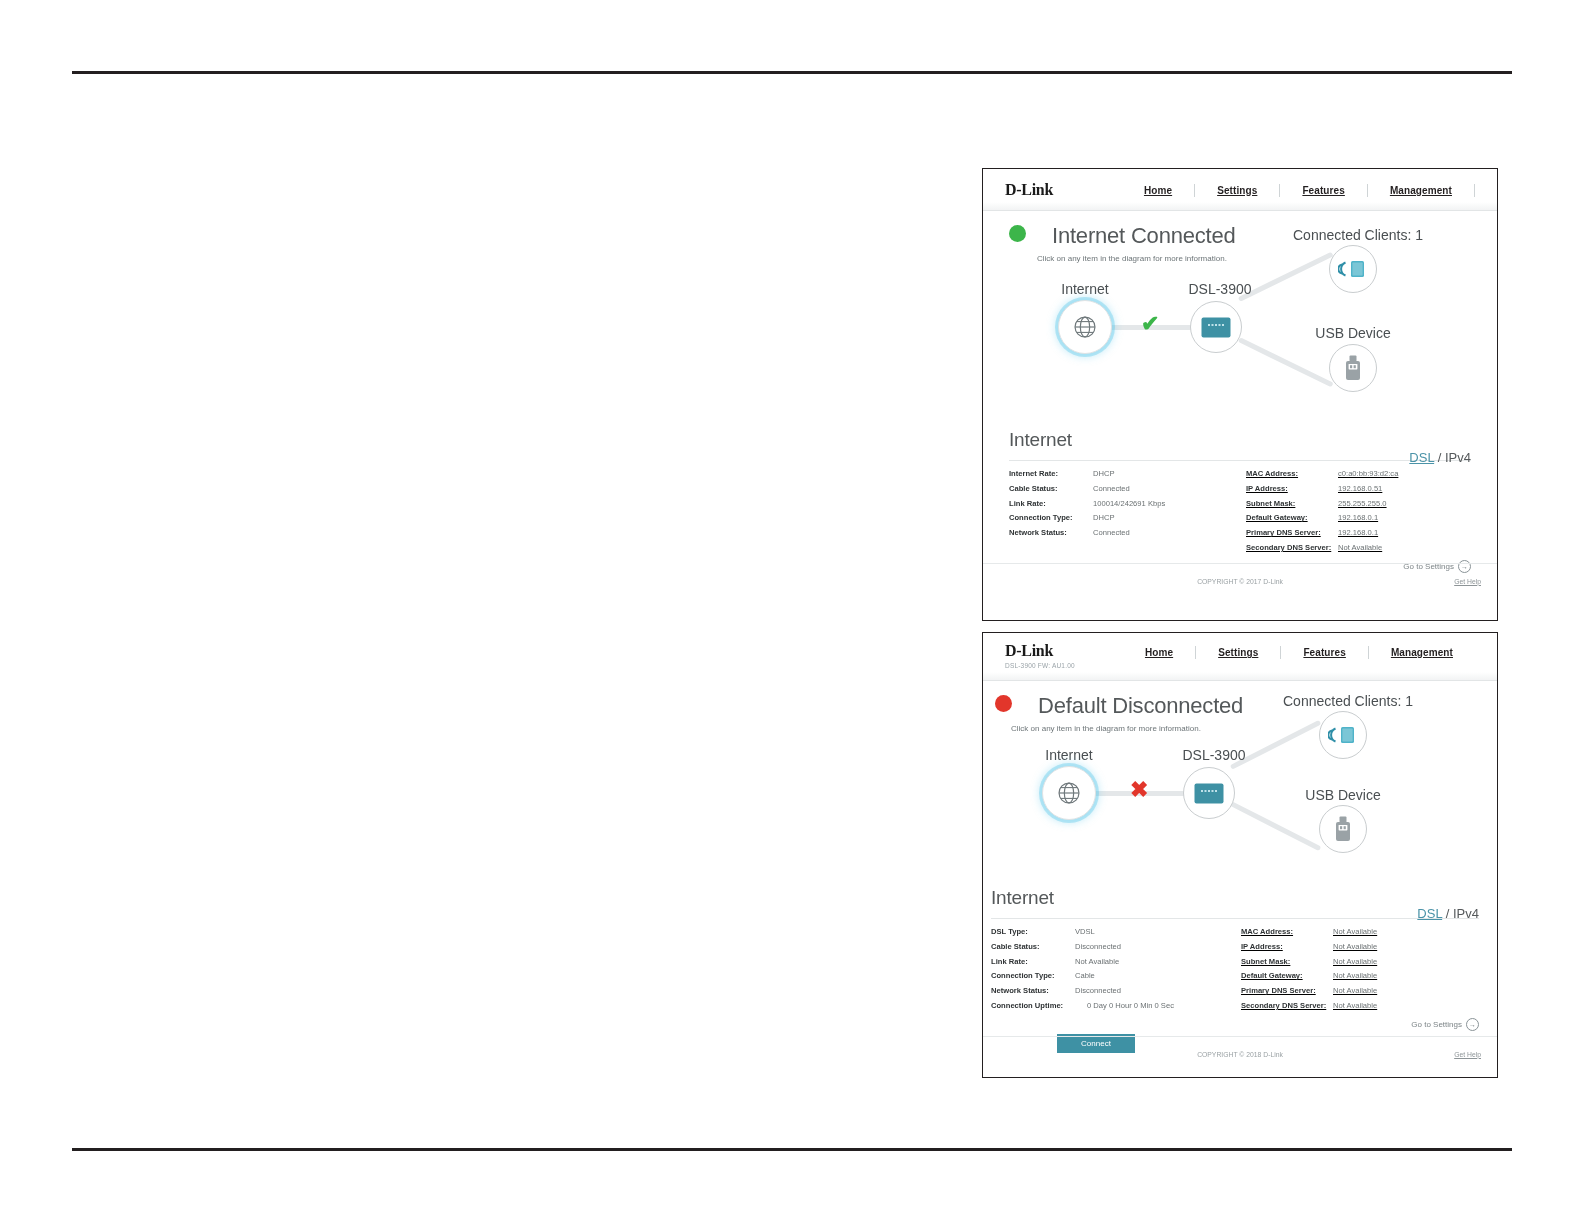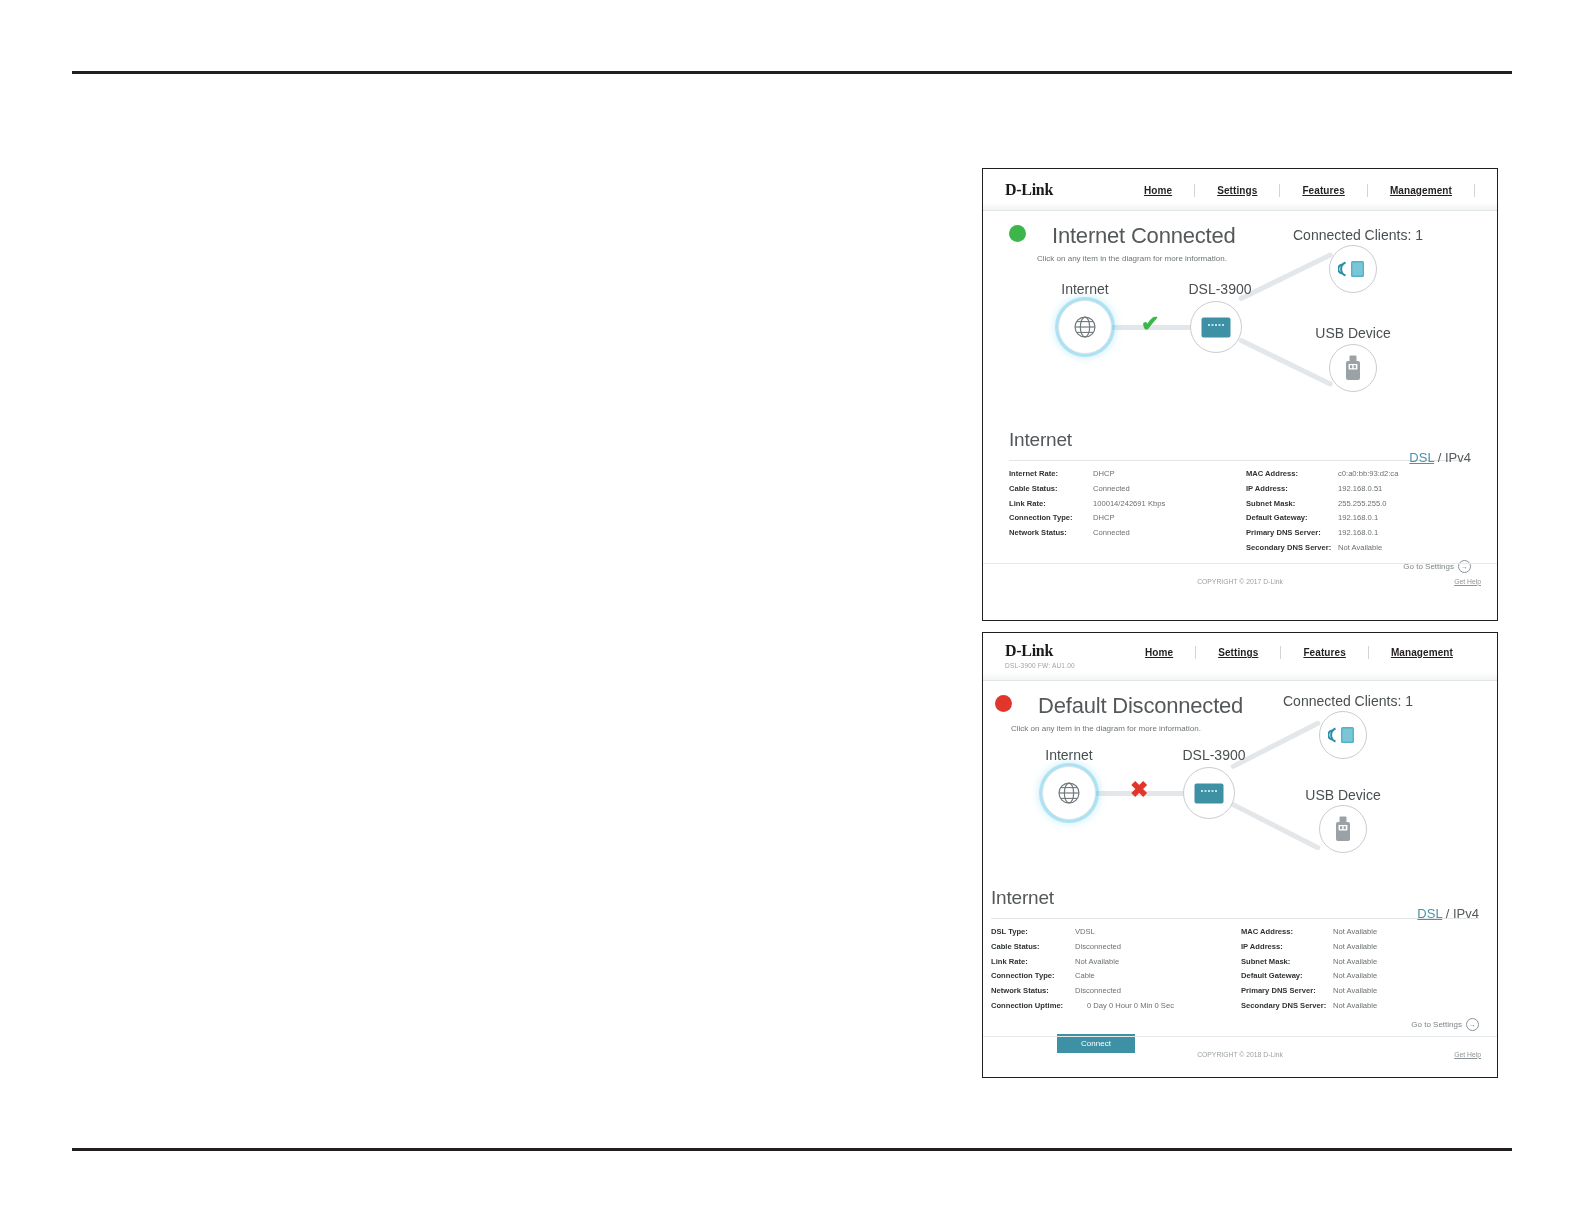--- a/index.html
+++ b/index.html
@@ -179,21 +179,21 @@
   .panel-2 .hr-light{margin-left:8px;margin-right:18px;}
 
   
   .details{
     display:flex;
     padding:6px 26px 0 26px;
     position:relative;
   }
   .panel-2 .details{padding-left:8px;padding-right:18px;}
   .col{flex:1 1 50%;}
-  .col.right{padding-left:12px;}
+  .col.right{padding-left:12px;text-decoration:underline;}
   .drow{
     display:flex;
     align-items:baseline;
     font-size:7.6px;
     line-height:14.8px;
     color:#44484b;
     white-space:nowrap;
   }
   .dkey{
     font-weight:bold;

